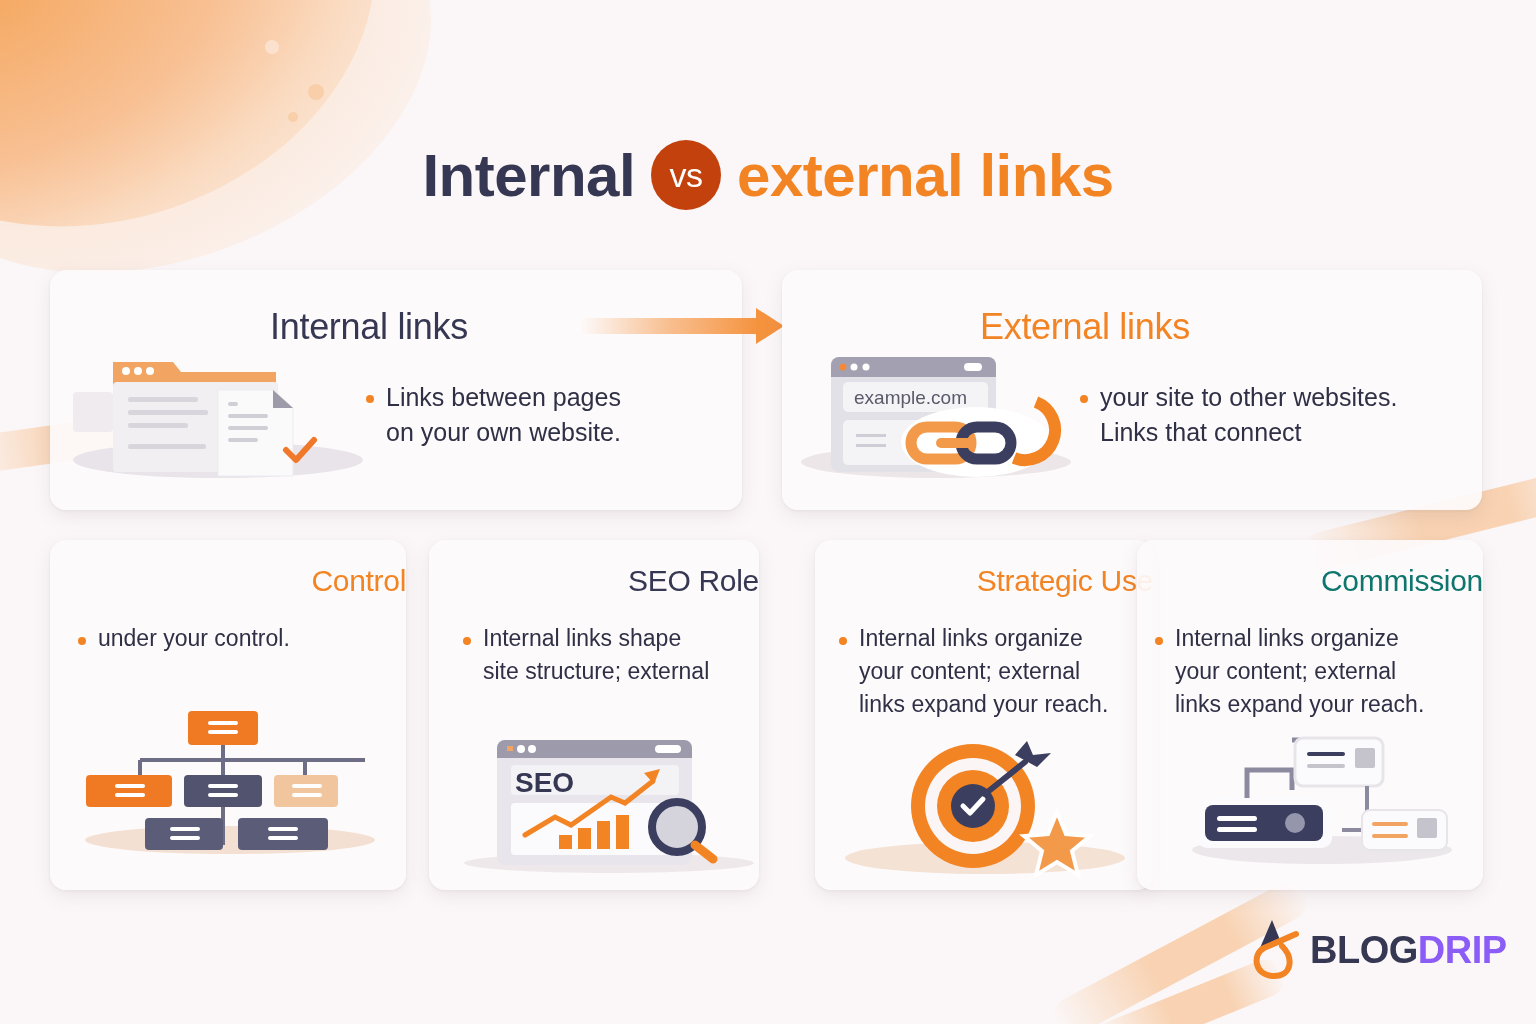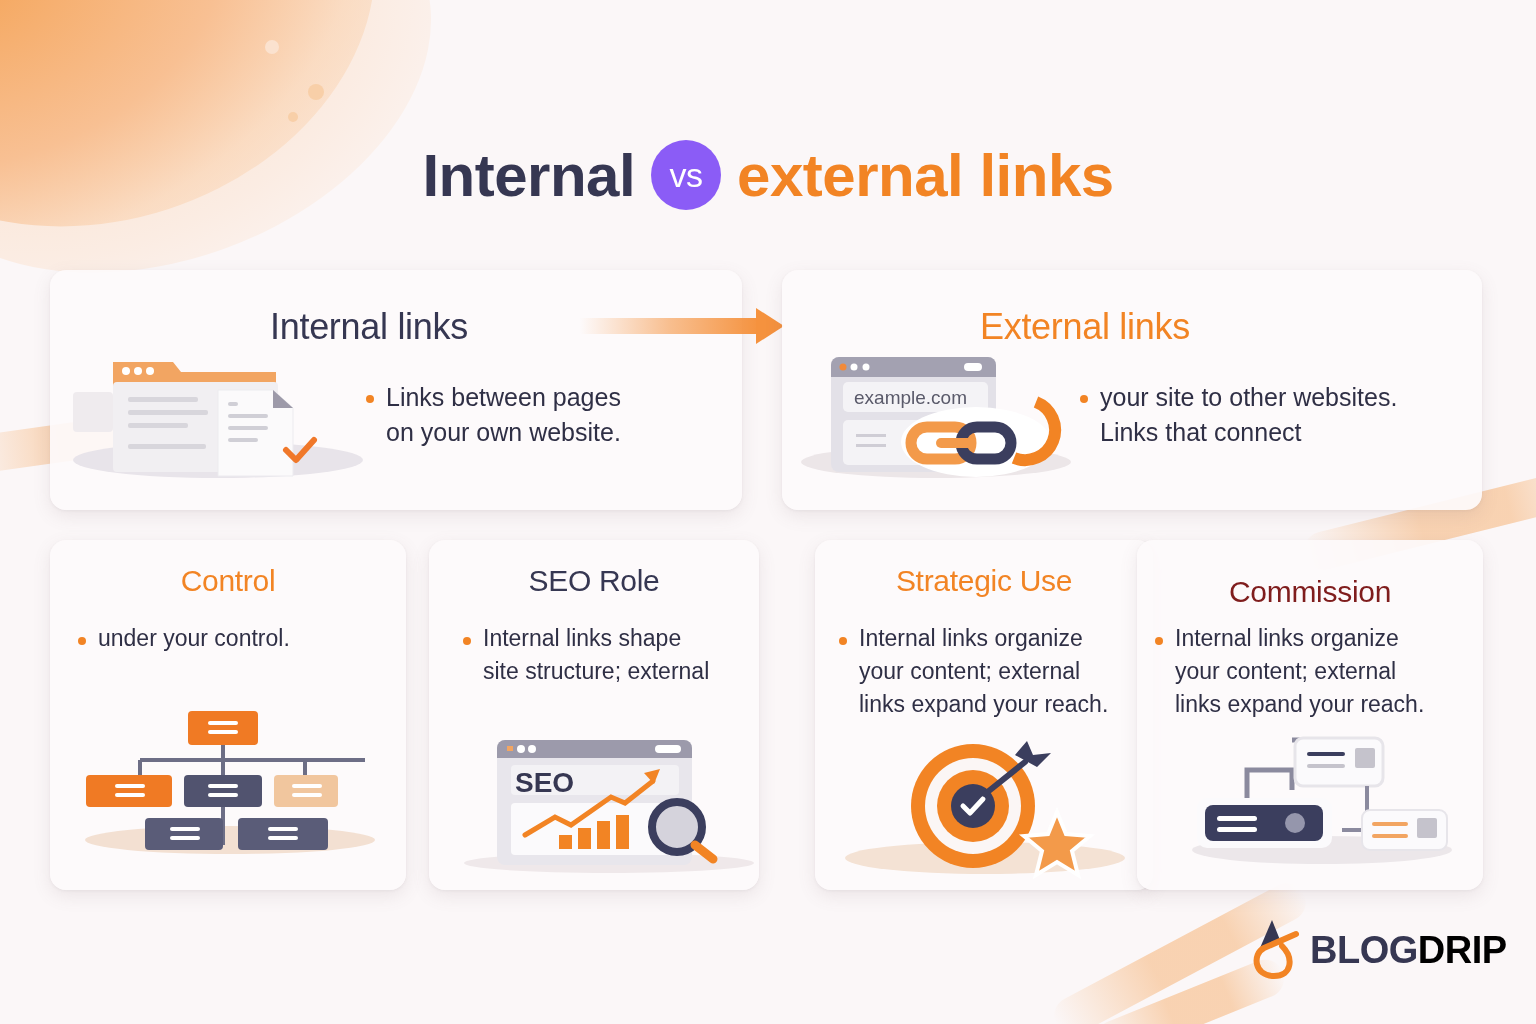--- a/index.html
+++ b/index.html
@@ -28,38 +28,38 @@
 
   
   .title {
     position: absolute; left: 0; right: 0; top: 140px; text-align: right;
     font-size: 60px; font-weight: bold; letter-spacing: -0.5px;
     display: flex; justify-content: center; align-items: center; gap: 16px;
   }
   .title .t-int { color: #363752; }
   .title .t-ext { color: #f28424; }
   .vs-badge {
-    width: 70px; height: 70px; border-radius: 50%; background: #8b5cf6;
+    width: 70px; height: 70px; border-radius: 50%; background: #c2410c;
     color: #fff; font-size: 34px; font-weight: normal;
     display: flex; align-items: center; justify-content: center;
   }
 
   .card {
     position: absolute; background: rgba(253,250,251,0.92); border-radius: 16px;
     box-shadow: 0 6px 18px rgba(120,100,110,0.12), 0 1px 3px rgba(120,100,110,0.08);
   }
   .top-card { top: 270px; height: 240px; }
   .card-left { left: 50px; width: 692px; }
   .card-right { left: 782px; width: 700px; }
   .card-title {
     position: absolute; font-size: 36px; font-weight: normal; letter-spacing: -0.3px;
   }
   .dark { color: #363752; }
   .orange { color: #f28424; }
-  .grey { color: #7f1d1d; margin-top: 11px; }
+  .grey { color: #0f766e; }
 
   .bullet {
     position: absolute; font-size: 25px; line-height: 35px; color: #2f2f45;
     padding-left: 22px;
   }
   .bullet::before {
     content: ""; position: absolute; left: 2px; top: 15px; width: 8px; height: 8px;
     border-radius: 50%; background: #f28424;
   }
 
@@ -71,30 +71,30 @@
     position: absolute; left: 756px; top: 308px; width: 0; height: 0;
     border-top: 18px solid transparent; border-bottom: 18px solid transparent;
     border-left: 28px solid #f5923e;
   }
 
   .bottom-card { top: 540px; height: 350px; }
   .c1 { left: 50px; width: 356px; }
   .c2 { left: 429px; width: 330px; }
   .c3 { left: 815px; width: 338px; }
   .c4 { left: 1137px; width: 346px; }
-  .bottom-card .card-title { top: 24px; left: 0; right: 0; text-align: center; font-size: 30px; }
+  .bottom-card .card-title { top: 24px; left: 0; right: 0; text-align: right; font-size: 30px; }
   .bottom-card .bullet { top: 82px; font-size: 23px; line-height: 33px; }
 
   .illus { position: absolute; }
   .logo {
     position: absolute; left: 1250px; top: 918px; display: flex; align-items: center; gap: 6px;
   }
   .logo-text { font-size: 38px; font-weight: bold; letter-spacing: -0.5px; }
   .logo-blog { color: #363752; }
-  .logo-drip { color: #000000; }
+  .logo-drip { color: #8b5cf6; }
 </style>
 </head>
 <body>
 
 <div class="bg-blob blob-tl2"></div>
 <div class="bg-blob blob-tl"></div>
 <div class="dot" style="left:265px;top:40px;width:14px;height:14px;background:#fbe2cf"></div>
 <div class="dot" style="left:308px;top:84px;width:16px;height:16px;"></div>
 <div class="dot" style="left:288px;top:112px;width:10px;height:10px;"></div>
 <div class="swoosh" style="left:-40px;top:420px;width:260px;transform:rotate(-8deg)"></div>

